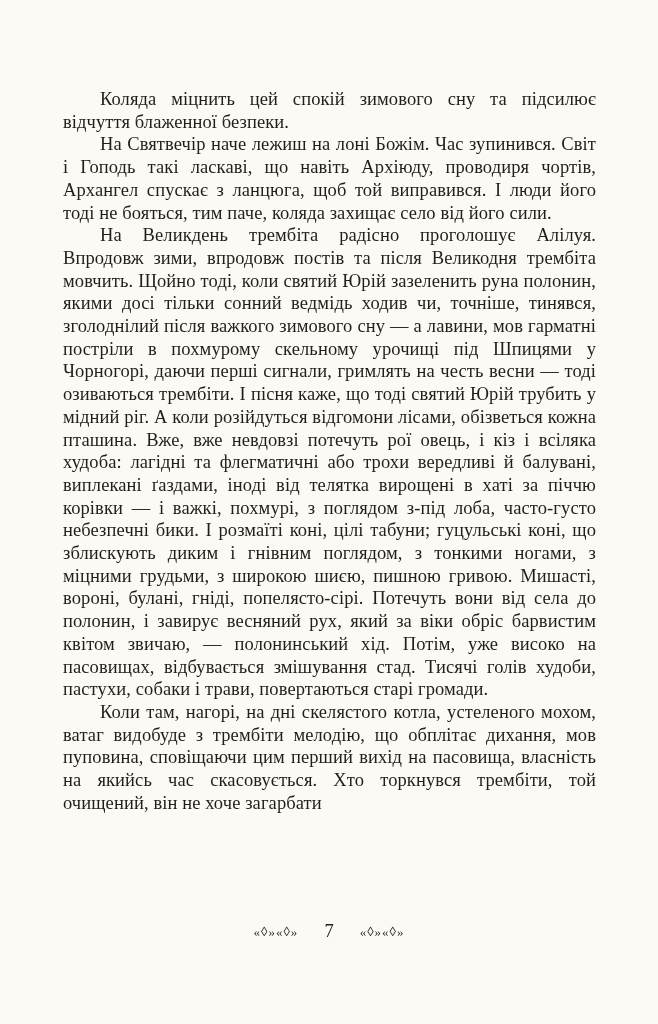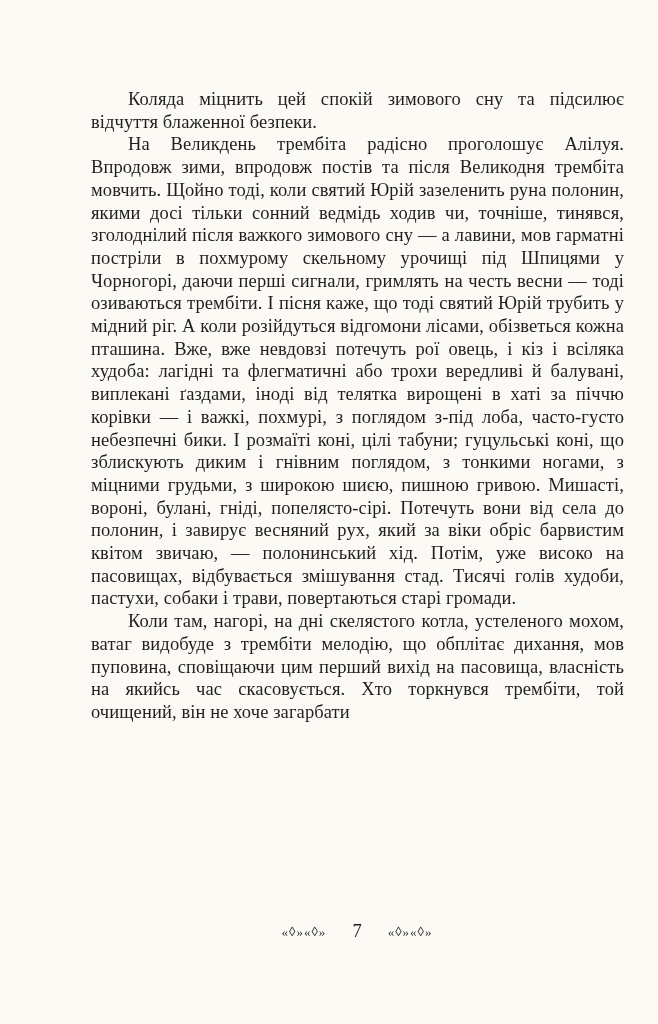--- a/index.html
+++ b/index.html
@@ -11,21 +11,20 @@
     height: 1024px;
     background: #fbfaf5;
     overflow: hidden;
     position: relative;
     font-family: "Liberation Serif", "DejaVu Serif", serif;
     color: #211f1c;
   }
   .book-page {
     position: absolute;
     inset: 0;
-    margin-left: 28px;
   }
   .text-block {
     position: absolute;
     left: 63px;
     top: 88px;
     width: 533px;
     font-size: 18.5px;
     line-height: 22.7px;
     text-align: justify;
     letter-spacing: 0.1px;
@@ -56,20 +55,21 @@
     color: #211f1c;
   }
 </style>
 </head>
 <body>
 
 <div class="book-page">
 
   <div class="text-block">
     <p>Коляда міцнить цей спокій зимового сну та підсилює відчуття блаженної безпеки.</p>
+    <p>На Святвечір наче лежиш на лоні Божім. Час зупинився. Світ і Гоподь такі ласкаві, що навіть Архіюду, проводиря чортів, Архангел спускає з ланцюга, щоб той виправився. І люди його тоді не бояться, тим паче, коляда захищає село від його сили.</p>
     <p>На Великдень трембіта радісно проголошує Алілуя. Впродовж зими, впродовж постів та після Великодня трембіта мовчить. Щойно тоді, коли святий Юрій зазеленить руна полонин, якими досі тільки сонний ведмідь ходив чи, точніше, тинявся, зголоднілий після важкого зимового сну — а лавини, мов гарматні постріли в похмурому скельному урочищі під Шпицями у Чорногорі, даючи перші сигнали, гримлять на честь весни — тоді озиваються трембіти. І пісня каже, що тоді святий Юрій трубить у мідний ріг. А коли розійдуться відгомони лісами, обізветься кожна пташина. Вже, вже невдовзі потечуть рої овець, і кіз і всіляка худоба: лагідні та флегматичні або трохи вередливі й балувані, виплекані ґаздами, іноді від телятка вирощені в хаті за піччю корівки — і важкі, похмурі, з поглядом з-під лоба, часто-густо небезпечні бики. І розмаїті коні, цілі табуни; гуцульські коні, що зблискують диким і гнівним поглядом, з тонкими ногами, з міцними грудьми, з широкою шиєю, пишною гривою. Мишасті, вороні, булані, гніді, попелясто-сірі. Потечуть вони від села до полонин, і завирує весняний рух, який за віки обріс барвистим квітом звичаю, — полонинський хід. Потім, уже високо на пасовищах, відбувається змішування стад. Тисячі голів худоби, пастухи, собаки і трави, повертаються старі громади.</p>
     <p>Коли там, нагорі, на дні скелястого котла, устеленого мохом, ватаг видобуде з трембіти мелодію, що обплітає дихання, мов пуповина, сповіщаючи цим перший вихід на пасовища, власність на якийсь час скасовується. Хто торкнувся трембіти, той очищений, він не хоче загарбати</p>
   </div>
 
   <div class="page-footer">
     <span class="ornament">«◊»«◊»</span><span class="page-number">7</span><span class="ornament">«◊»«◊»</span>
   </div>
 
 </div>
 

